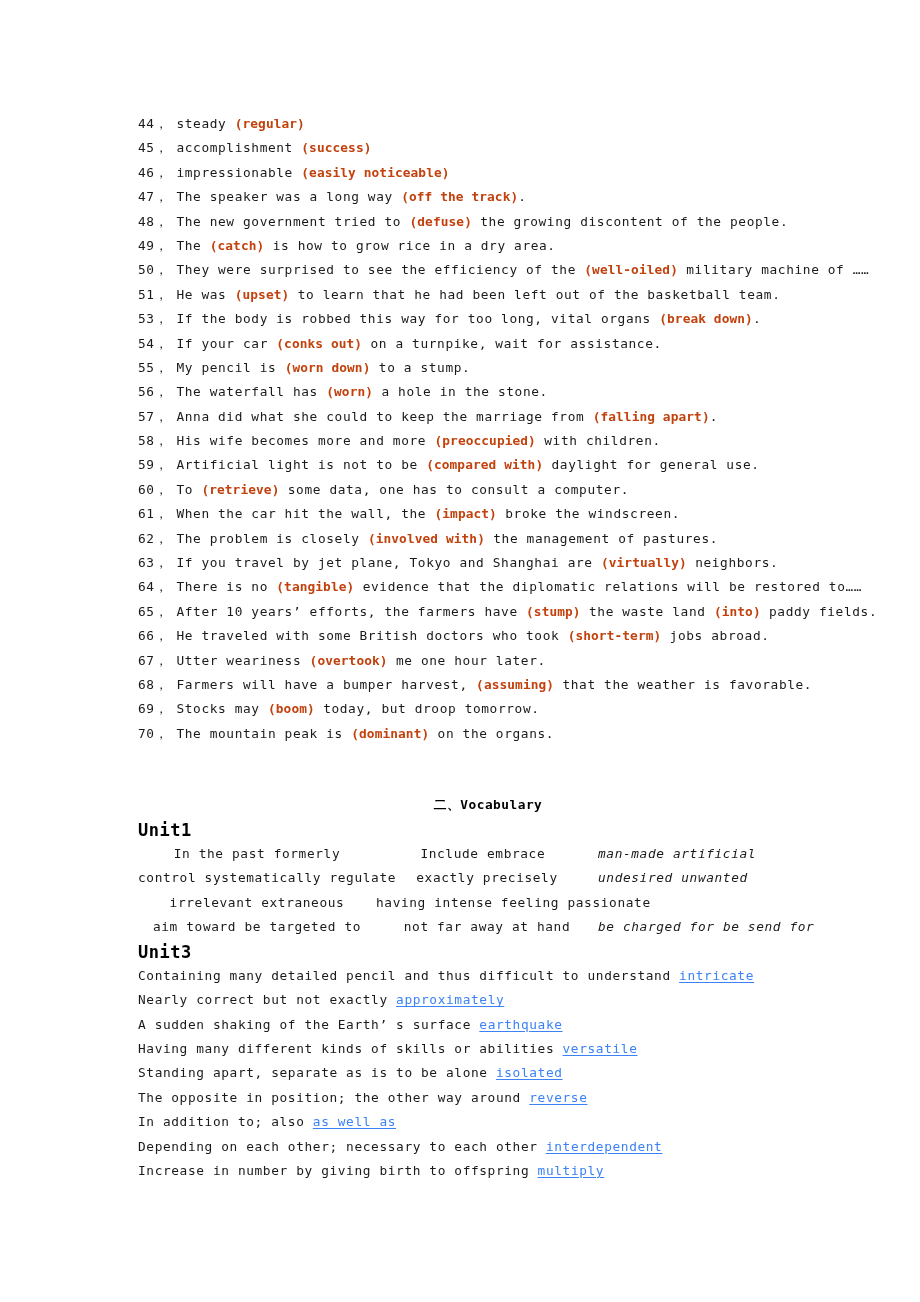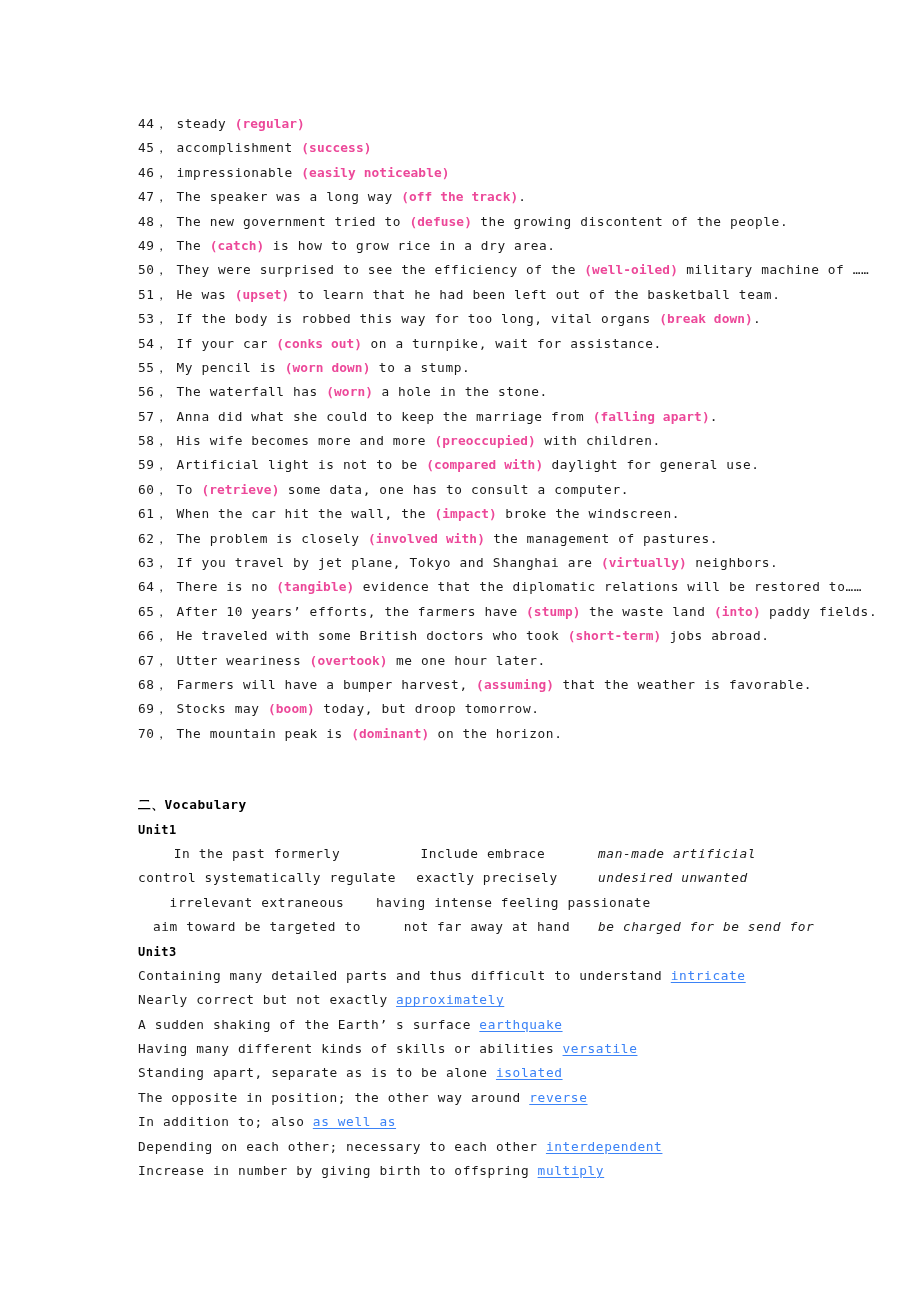--- a/index.html
+++ b/index.html
@@ -50,37 +50,38 @@
     color: #1a1a1a;
     font-weight: normal;
   }
   .sentence-item .num {
     display: inline;
     text-align: right;
   }
   .sentence-item .ans {
     font-weight: bold;
     letter-spacing: 0.1px;
-    color: #ec4899;
+    color: #c2410c;
   }
 
   
   .section-gap {
     height: 47px;
   }
   .section-heading {
     font-size: 12.8px;
     line-height: 24.4px;
     height: 24.4px;
     font-weight: bold;
     letter-spacing: 0.5px;
     white-space: nowrap;
+    text-align: center;
   }
   .unit-heading {
-    font-size: 12px;
+    font-size: 17px;
     line-height: 24.4px;
     height: 24.4px;
     font-weight: bold;
     letter-spacing: 0.5px;
     white-space: nowrap;
   }
 
   
   .vocab-row {
     font-size: 12.8px;
@@ -139,40 +140,40 @@
         <li class="sentence-item"><span class="num">60，</span><span> To </span><span class="ans">(retrieve)</span><span> some data, one has to consult a computer.</span></li>
         <li class="sentence-item"><span class="num">61，</span><span> When the car hit the wall, the </span><span class="ans">(impact)</span><span> broke the windscreen.</span></li>
         <li class="sentence-item"><span class="num">62，</span><span> The problem is closely </span><span class="ans">(involved with)</span><span> the management of pastures.</span></li>
         <li class="sentence-item"><span class="num">63，</span><span> If you travel by jet plane, Tokyo and Shanghai are </span><span class="ans">(virtually)</span><span> neighbors.</span></li>
         <li class="sentence-item"><span class="num">64，</span><span> There is no </span><span class="ans">(tangible)</span><span> evidence that the diplomatic relations will be restored to……</span></li>
         <li class="sentence-item"><span class="num">65，</span><span> After 10 years’  efforts, the farmers have </span><span class="ans">(stump)</span><span> the waste land </span><span class="ans">(into)</span><span> paddy fields.</span></li>
         <li class="sentence-item"><span class="num">66，</span><span> He traveled with some British doctors who took </span><span class="ans">(short-term)</span><span> jobs abroad.</span></li>
         <li class="sentence-item"><span class="num">67，</span><span> Utter weariness </span><span class="ans">(overtook)</span><span> me one hour later.</span></li>
         <li class="sentence-item"><span class="num">68，</span><span> Farmers will have a bumper harvest, </span><span class="ans">(assuming)</span><span> that the weather is favorable.</span></li>
         <li class="sentence-item"><span class="num">69，</span><span> Stocks may </span><span class="ans">(boom)</span><span> today, but droop tomorrow.</span></li>
-        <li class="sentence-item"><span class="num">70，</span><span> The mountain peak is </span><span class="ans">(dominant)</span><span> on the horizon.</span></li>
+        <li class="sentence-item"><span class="num">70，</span><span> The mountain peak is </span><span class="ans">(dominant)</span><span> on the organs.</span></li>
       </ol>
 
     <div class="section-gap"></div>
 
     <div class="section-heading">二、Vocabulary</div>
 
     <div class="unit-heading">Unit1</div>
 
     <div id="unit1-rows">
         <div class="vocab-cols"><span class="col col-a"><span>In the past </span><span class="ansu">formerly</span></span><span class="col col-b"><span>Include </span><span class="ansu">embrace </span></span><span class="col col-c"><span>man-made </span><span class="ansu">artificial</span></span></div>
         <div class="vocab-cols"><span class="col col-a"><span>control systematically </span><span class="ansu">regulate</span></span><span class="col col-b"><span>exactly </span><span class="ansu">precisely</span></span><span class="col col-c"><span>undesired </span><span class="ansu">unwanted</span></span></div>
         <div class="vocab-cols"><span class="col col-a"><span>irrelevant </span><span class="ansu">extraneous</span></span><span class="col col-b"><span>having intense feeling </span><span class="ansu">passionate</span></span><span class="col col-c"></span></div>
         <div class="vocab-cols"><span class="col col-a"><span>aim toward </span><span class="ansu">be targeted to</span></span><span class="col col-b"><span>not far away </span><span class="ansu">at hand</span></span><span class="col col-c"><span>be charged for </span><span class="ansu">be send for</span></span></div>
       </div>
 
     <div class="unit-heading">Unit3</div>
 
     <div id="unit3-rows">
-        <div class="vocab-row"><span>Containing many detailed parts and thus difficult to understand </span><span class="ansu">intricate</span></div>
+        <div class="vocab-row"><span>Containing many detailed pencil and thus difficult to understand </span><span class="ansu">intricate</span></div>
         <div class="vocab-row"><span>Nearly correct but not exactly </span><span class="ansu">approximately</span></div>
         <div class="vocab-row"><span>A sudden shaking of the Earth’ s surface </span><span class="ansu">earthquake</span></div>
         <div class="vocab-row"><span>Having many different kinds of skills or abilities </span><span class="ansu">versatile</span></div>
         <div class="vocab-row"><span>Standing apart, separate as is to be alone </span><span class="ansu">isolated</span></div>
         <div class="vocab-row"><span>The opposite in position; the other way around </span><span class="ansu">reverse</span></div>
         <div class="vocab-row"><span>In addition to; also </span><span class="ansu">as well as</span></div>
         <div class="vocab-row"><span>Depending on each other; necessary to each other </span><span class="ansu">interdependent</span></div>
         <div class="vocab-row"><span>Increase in number by giving birth to offspring </span><span class="ansu">multiply</span></div>
       </div>
 

